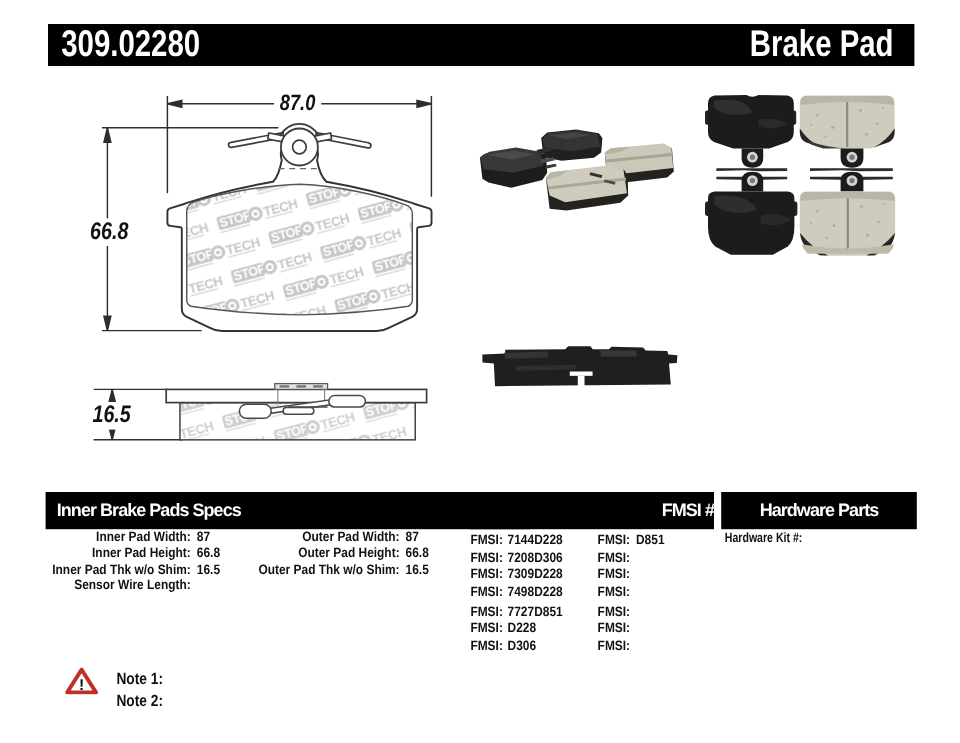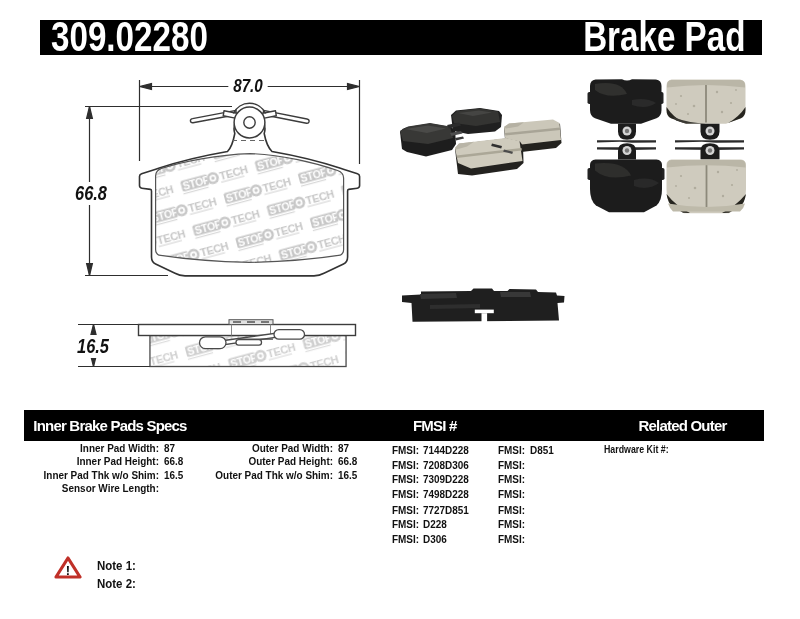--- a/index.html
+++ b/index.html
@@ -1,18 +1,18 @@
 <!DOCTYPE html>
 <html><head>
 <meta charset="utf-8">
 <style>
   html,body{margin:0;padding:0;}
   body{width:800px;height:619px;background:#fff;font-family:"Liberation Sans",sans-serif;position:relative;overflow:hidden;}
   .abs{position:absolute;}
-  .topbar{left:40px;top:20px;width:722px;height:35px;background:#000;color:#fff;font-weight:bold;font-size:42px;line-height:35px;}
+  .topbar{left:40px;top:20px;width:722px;height:35px;background:#000;color:#fff;font-weight:bold;font-size:31px;line-height:35px;}
   .topbar .l{position:absolute;left:11px;top:-1px;transform:scaleX(0.79);transform-origin:left center;}
   .topbar .r{position:absolute;right:17px;top:-1px;transform:scaleX(0.79);transform-origin:right center;}
   .hdrbar{background:#000;color:#fff;font-weight:bold;font-size:15px;letter-spacing:-0.8px;height:31px;line-height:31px;top:410px;}
   .dim{font-style:italic;font-weight:bold;color:#111;background:#fff;transform:scaleX(0.82);transform-origin:center;}
   .speclabel{font-weight:bold;font-size:11.3px;line-height:14px;color:#111;white-space:nowrap;transform:scaleX(0.88);transform-origin:left center;}
   .tor{transform-origin:right center;}
   .notetxt{font-weight:bold;font-size:13.5px;color:#111;transform:scaleX(0.85);transform-origin:left center;}
 </style>
 </head>
 <body>
@@ -208,25 +208,25 @@
 
 <div class="abs topbar">
     <span class="l">309.02280</span>
     <span class="r">Brake Pad</span>
   </div>
 
 <div class="abs dim" style="left:224px;top:75px;width:48px;text-align:center;font-size:18.5px;">87.0</div>
 <div class="abs dim" style="left:70px;top:181.5px;width:42px;text-align:center;font-size:20px;">66.8</div>
 <div class="abs dim" style="left:72px;top:335px;width:42px;text-align:center;font-size:20px;">16.5</div>
 
-<div class="abs hdrbar" style="left:24px;width:404px;">
+<div class="abs hdrbar" style="left:38px;width:404px;">
     <span class="abs" style="left:0;width:172px;text-align:center;">Inner Brake Pads Specs</span>
   </div>
-<div class="abs hdrbar" style="left:413px;width:204px;text-align:left;">FMSI #</div>
-<div class="abs hdrbar" style="left:601px;width:163px;text-align:center;">Related Outer</div>
+<div class="abs hdrbar" style="left:391px;width:204px;text-align:right;">FMSI #</div>
+<div class="abs hdrbar" style="left:601px;width:163px;text-align:center;">Hardware Parts</div>
 
 <div class="abs speclabel tor" style="left:0px;top:441px;width:159px;text-align:right;">Inner Pad Width:</div>
 <div class="abs speclabel" style="left:163.5px;top:441px;">87</div>
 <div class="abs speclabel tor" style="left:0px;top:454.4px;width:159px;text-align:right;">Inner Pad Height:</div>
 <div class="abs speclabel" style="left:163.5px;top:454.4px;">66.8</div>
 <div class="abs speclabel tor" style="left:0px;top:467.9px;width:159px;text-align:right;">Inner Pad Thk w/o Shim:</div>
 <div class="abs speclabel" style="left:163.5px;top:467.9px;">16.5</div>
 <div class="abs speclabel tor" style="left:0px;top:481.4px;width:159px;text-align:right;">Sensor Wire Length:</div>
 <div class="abs speclabel tor" style="left:177px;top:441px;width:156px;text-align:right;">Outer Pad Width:</div>
 <div class="abs speclabel" style="left:337.5px;top:441px;">87</div>

